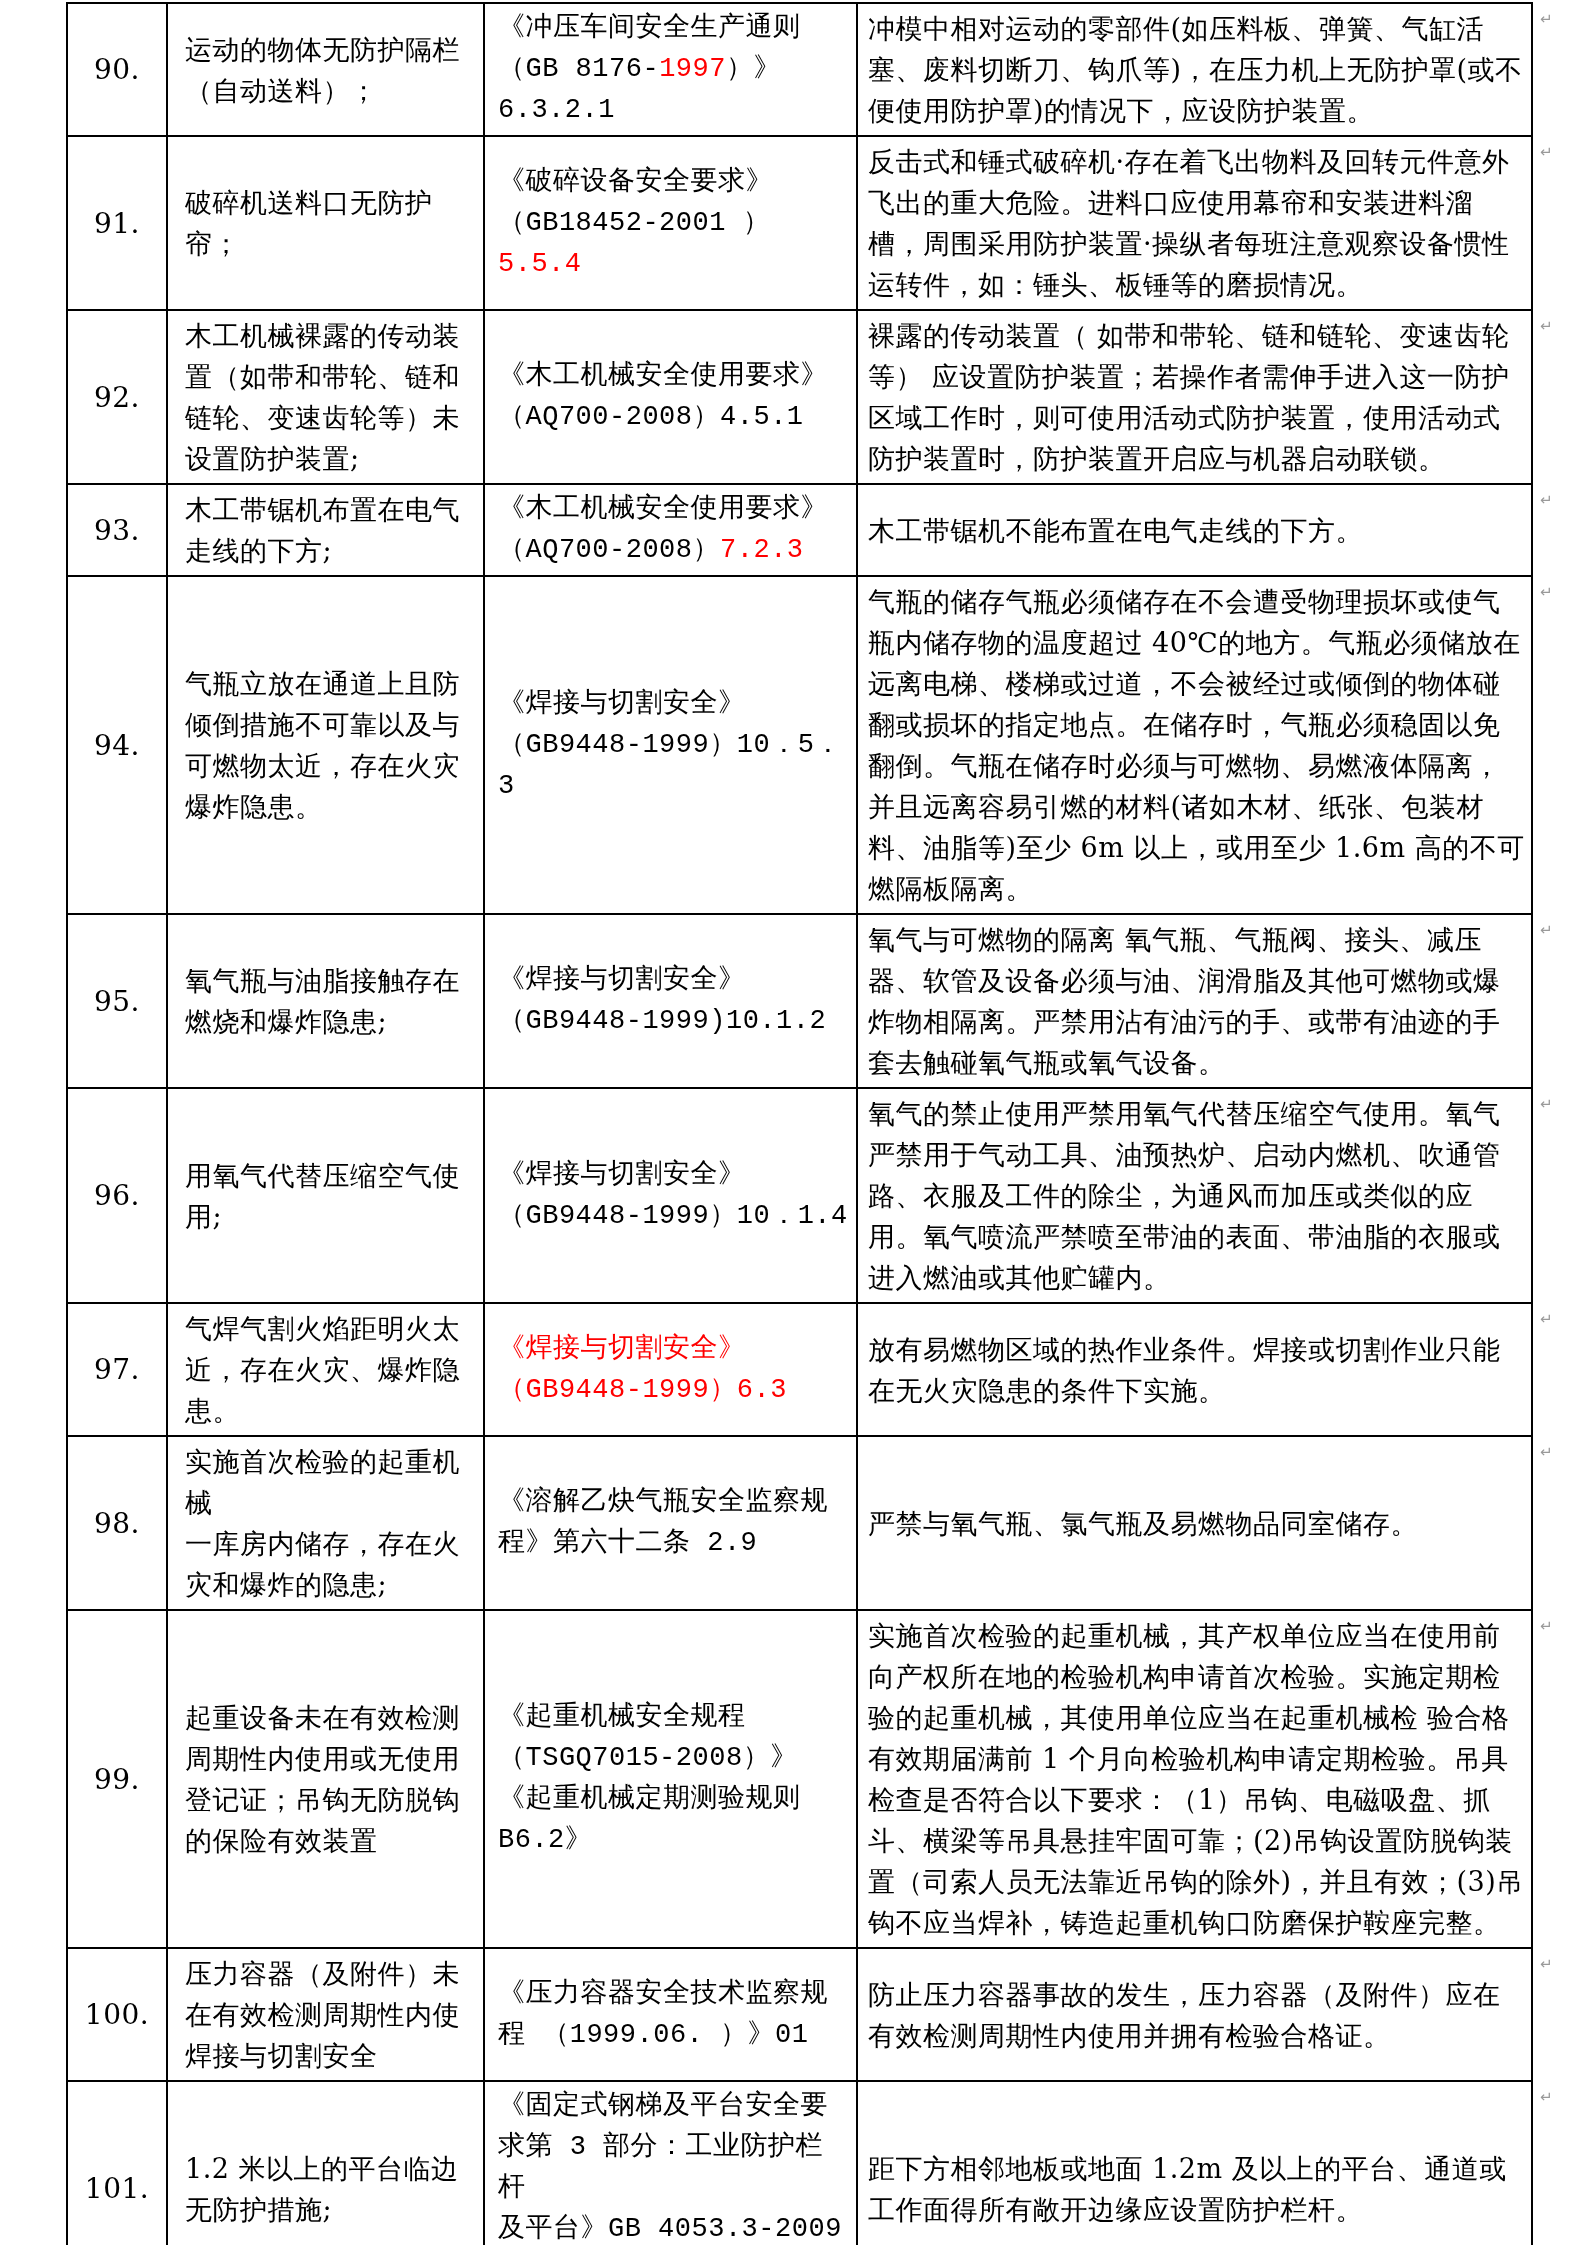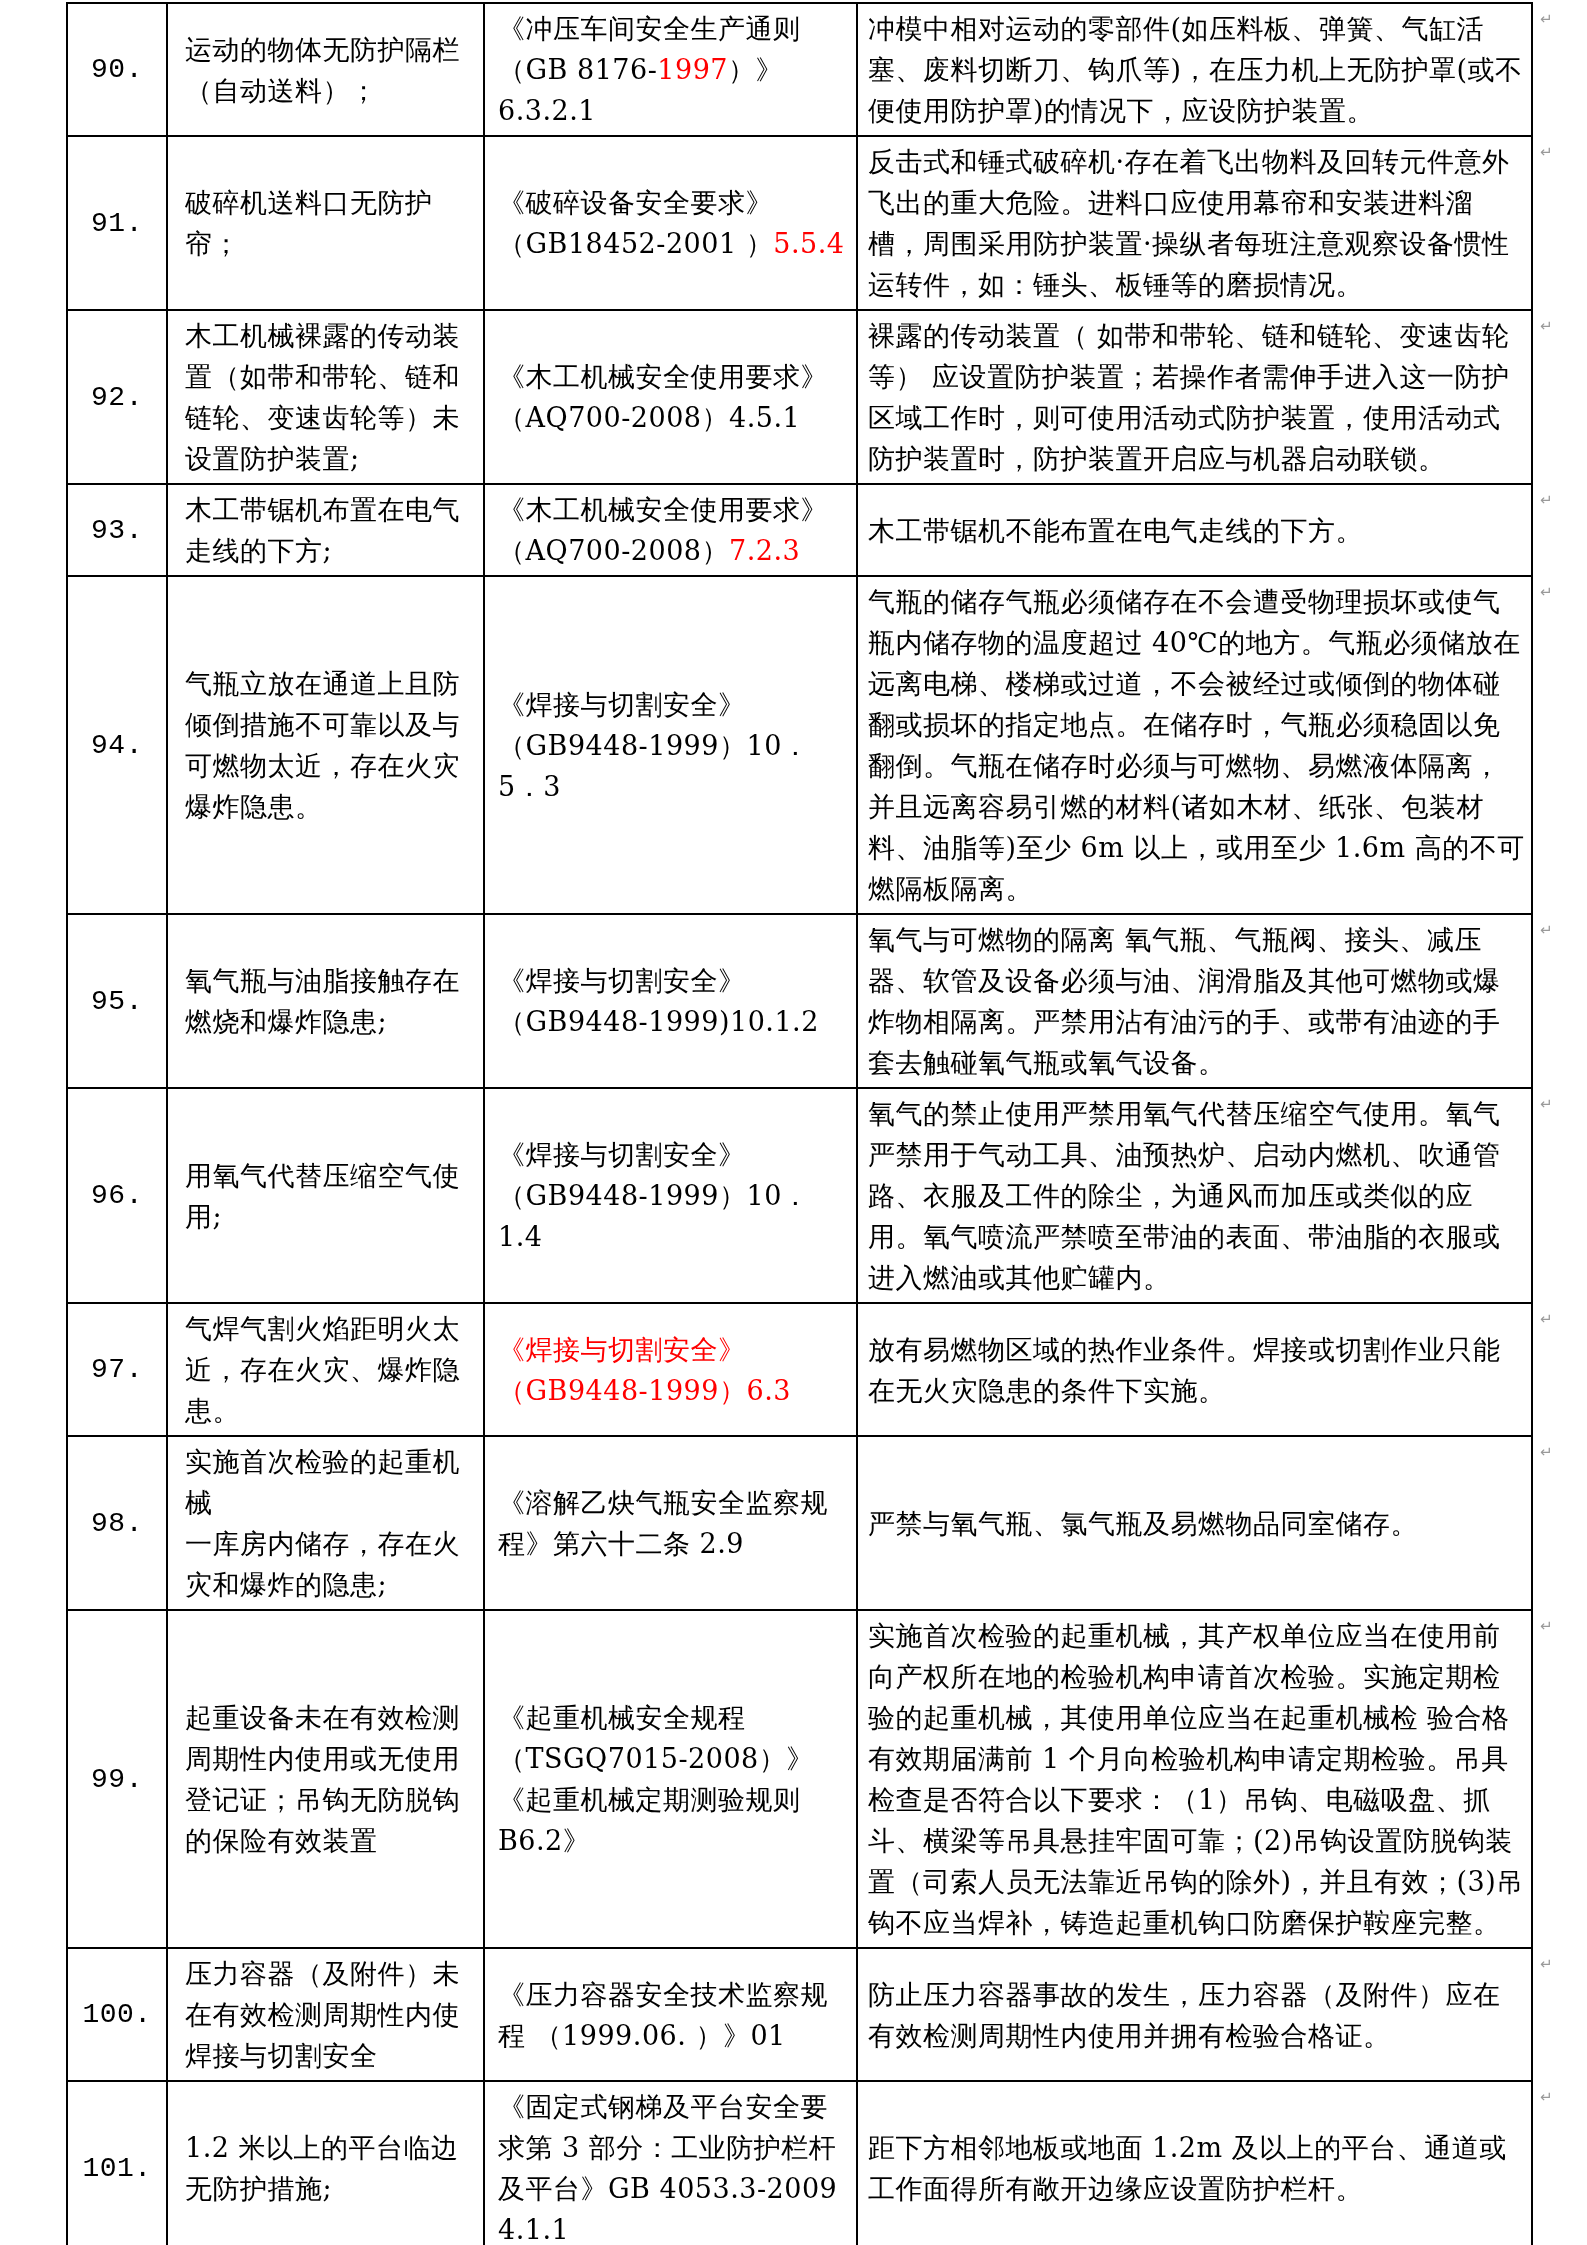--- a/index.html
+++ b/index.html
@@ -29,29 +29,29 @@
     border:2px solid #000000;
     vertical-align:middle;
     font-size:27px;
     line-height:41px;
     letter-spacing:0.5px;
   }
   td.num{
     text-align:center;
     font-size:28px;
     padding:11px 2px;
-    font-family:Liberation Mono, monospace;
   }
   td.issue{
     padding:4px 8px 4px 17px;
     white-space:pre-line;
   }
   td.ref{
     padding:4px 6px 4px 13px;
     white-space:pre-line;
+    font-family:Liberation Mono, monospace;
   }
   td.detail{
     padding:4px 6px 4px 10px;
     position:relative;
   }
   .red-text{color:#ff0000;text-align:center;}
   .pmark{
     position:absolute;
     top:8px;
     right:-22px;

